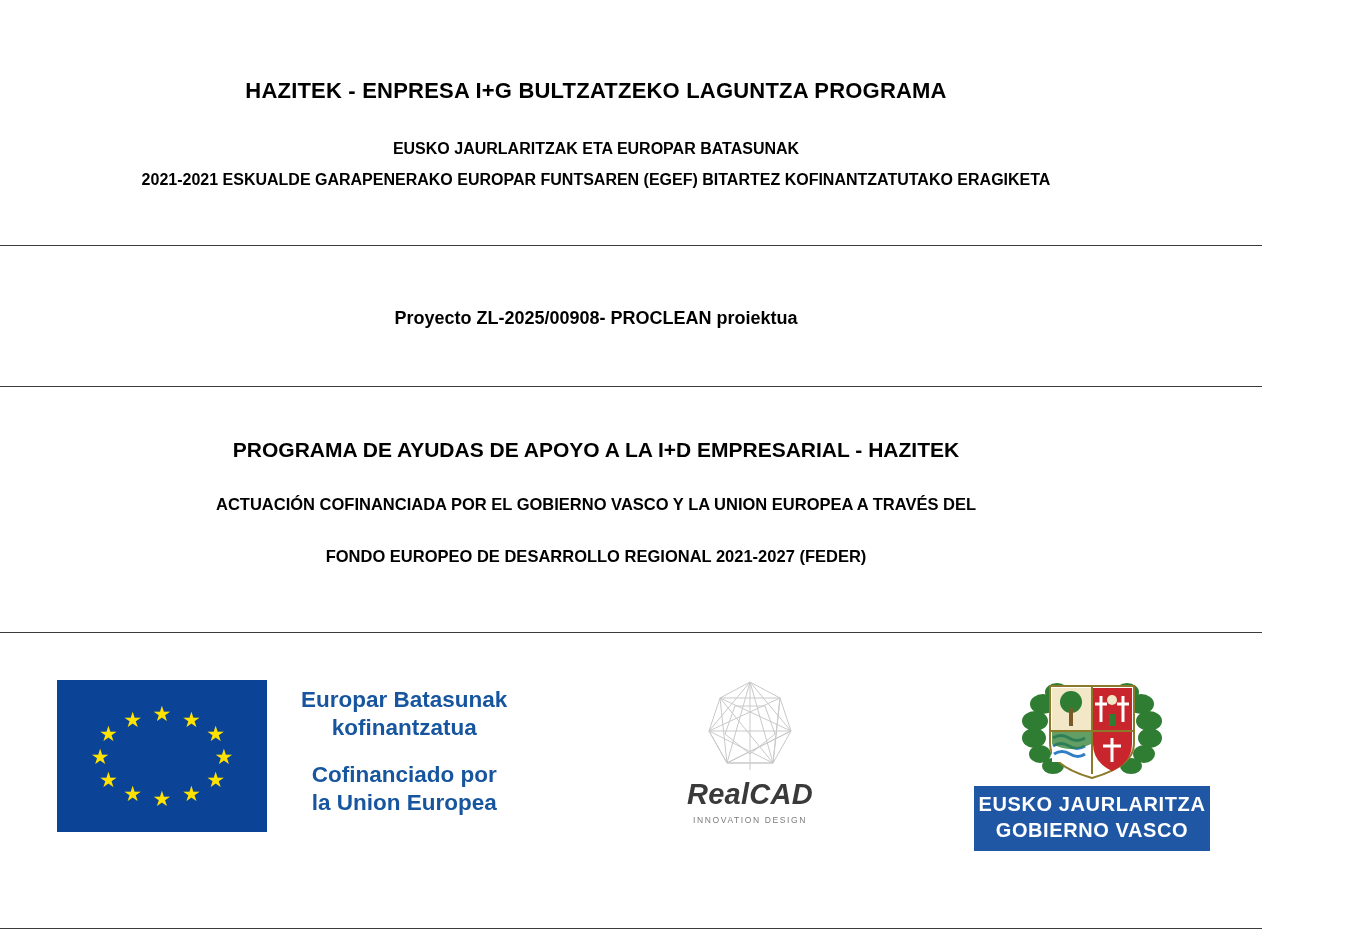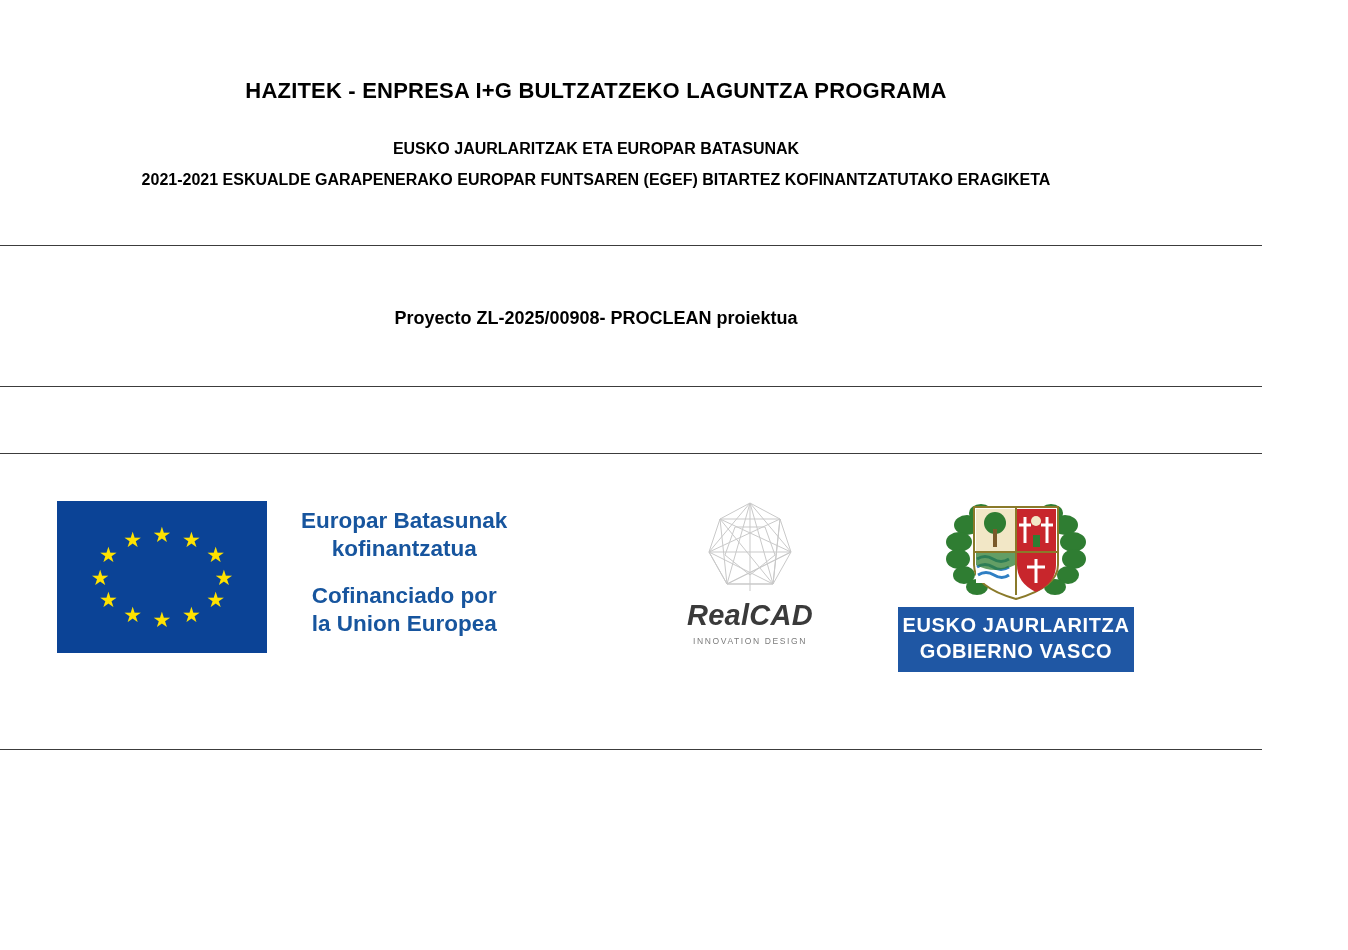--- a/index.html
+++ b/index.html
@@ -146,21 +146,21 @@
   .realcad-tag {
     font-size: 8.5px;
     letter-spacing: 1.6px;
     color: #7b7b7b;
     margin-top: 4px;
   }
 
   
   .gv {
     position: absolute;
-    left: 896px;
+    left: 972px;
     top: 0px;
     width: 240px;
   }
   .gv-shield-wrap {
     height: 110px;
     display: flex;
     justify-content: center;
     align-items: flex-end;
   }
   .gv-bar {
@@ -193,20 +193,25 @@
     <div class="sub-eu-1">EUSKO JAURLARITZAK ETA EUROPAR BATASUNAK</div>
     <div class="sub-eu-2">2021-2021 ESKUALDE GARAPENERAKO EUROPAR FUNTSAREN (EGEF) BITARTEZ KOFINANTZATUTAKO ERAGIKETA</div>
   </div>
 
   <hr class="rule rule-1">
 
   <div class="project-line">Proyecto ZL-2025/00908- PROCLEAN proiektua</div>
 
   <hr class="rule rule-2">
 
+  <div class="spanish-block">
+    <div class="title-es">PROGRAMA DE AYUDAS DE APOYO A LA I+D EMPRESARIAL - HAZITEK</div>
+    <div class="sub-es-1">ACTUACIÓN COFINANCIADA POR EL GOBIERNO VASCO Y LA UNION EUROPEA A TRAVÉS DEL</div>
+    <div class="sub-es-2">FONDO EUROPEO DE DESARROLLO REGIONAL 2021-2027 (FEDER)</div>
+  </div>
 
   <hr class="rule rule-3">
 
   <div class="logos">
 
     <div class="eu-logo">
       <div class="eu-flag">
         <span class="eu-star" style="left:50%;   top:22%;">★</span>
         <span class="eu-star" style="left:64%;   top:25.5%;">★</span>
         <span class="eu-star" style="left:75.5%; top:35%;">★</span>

